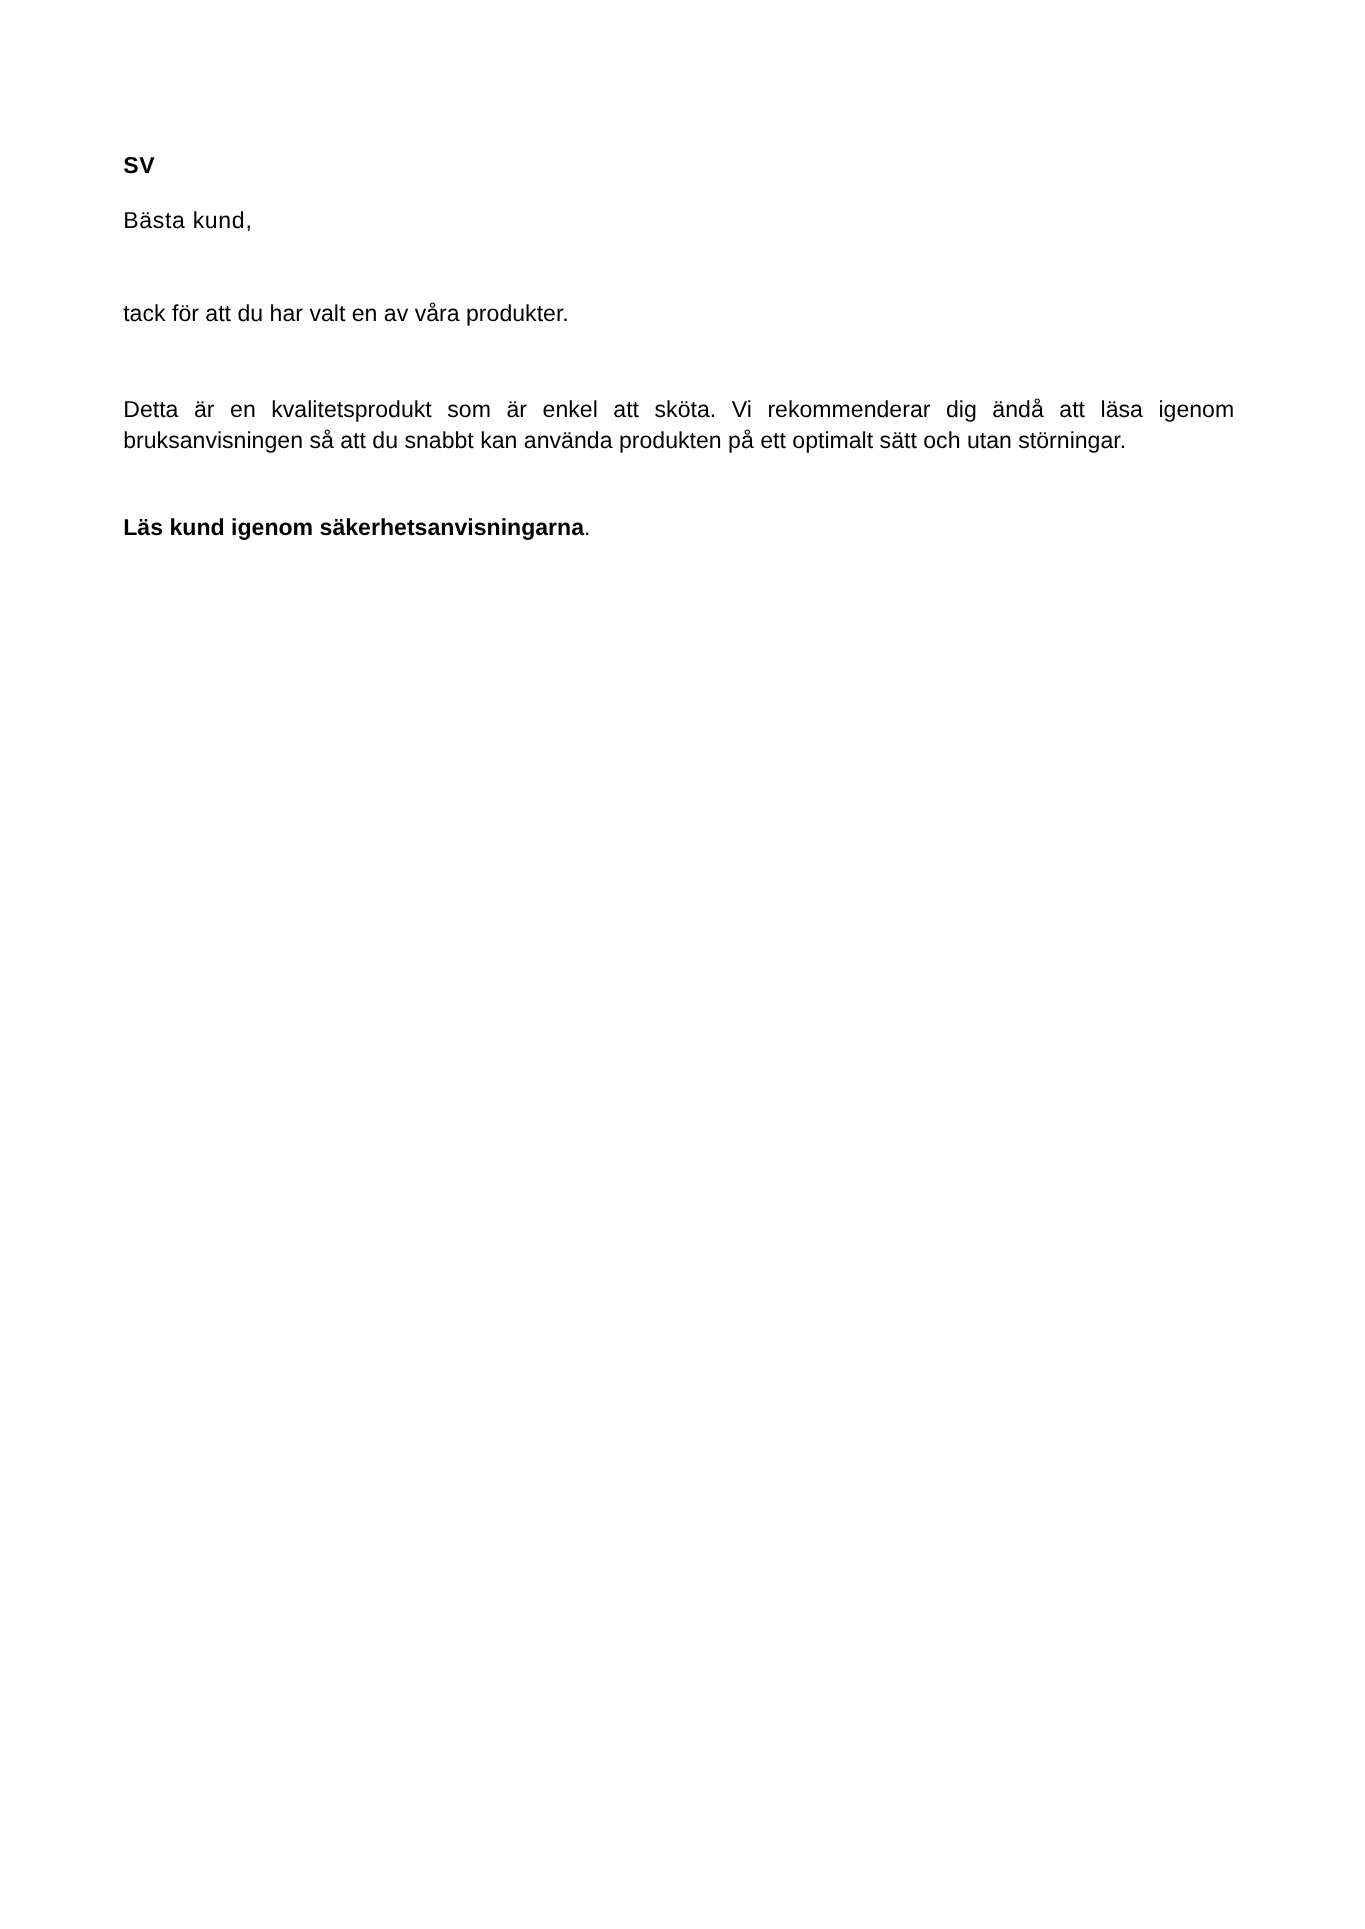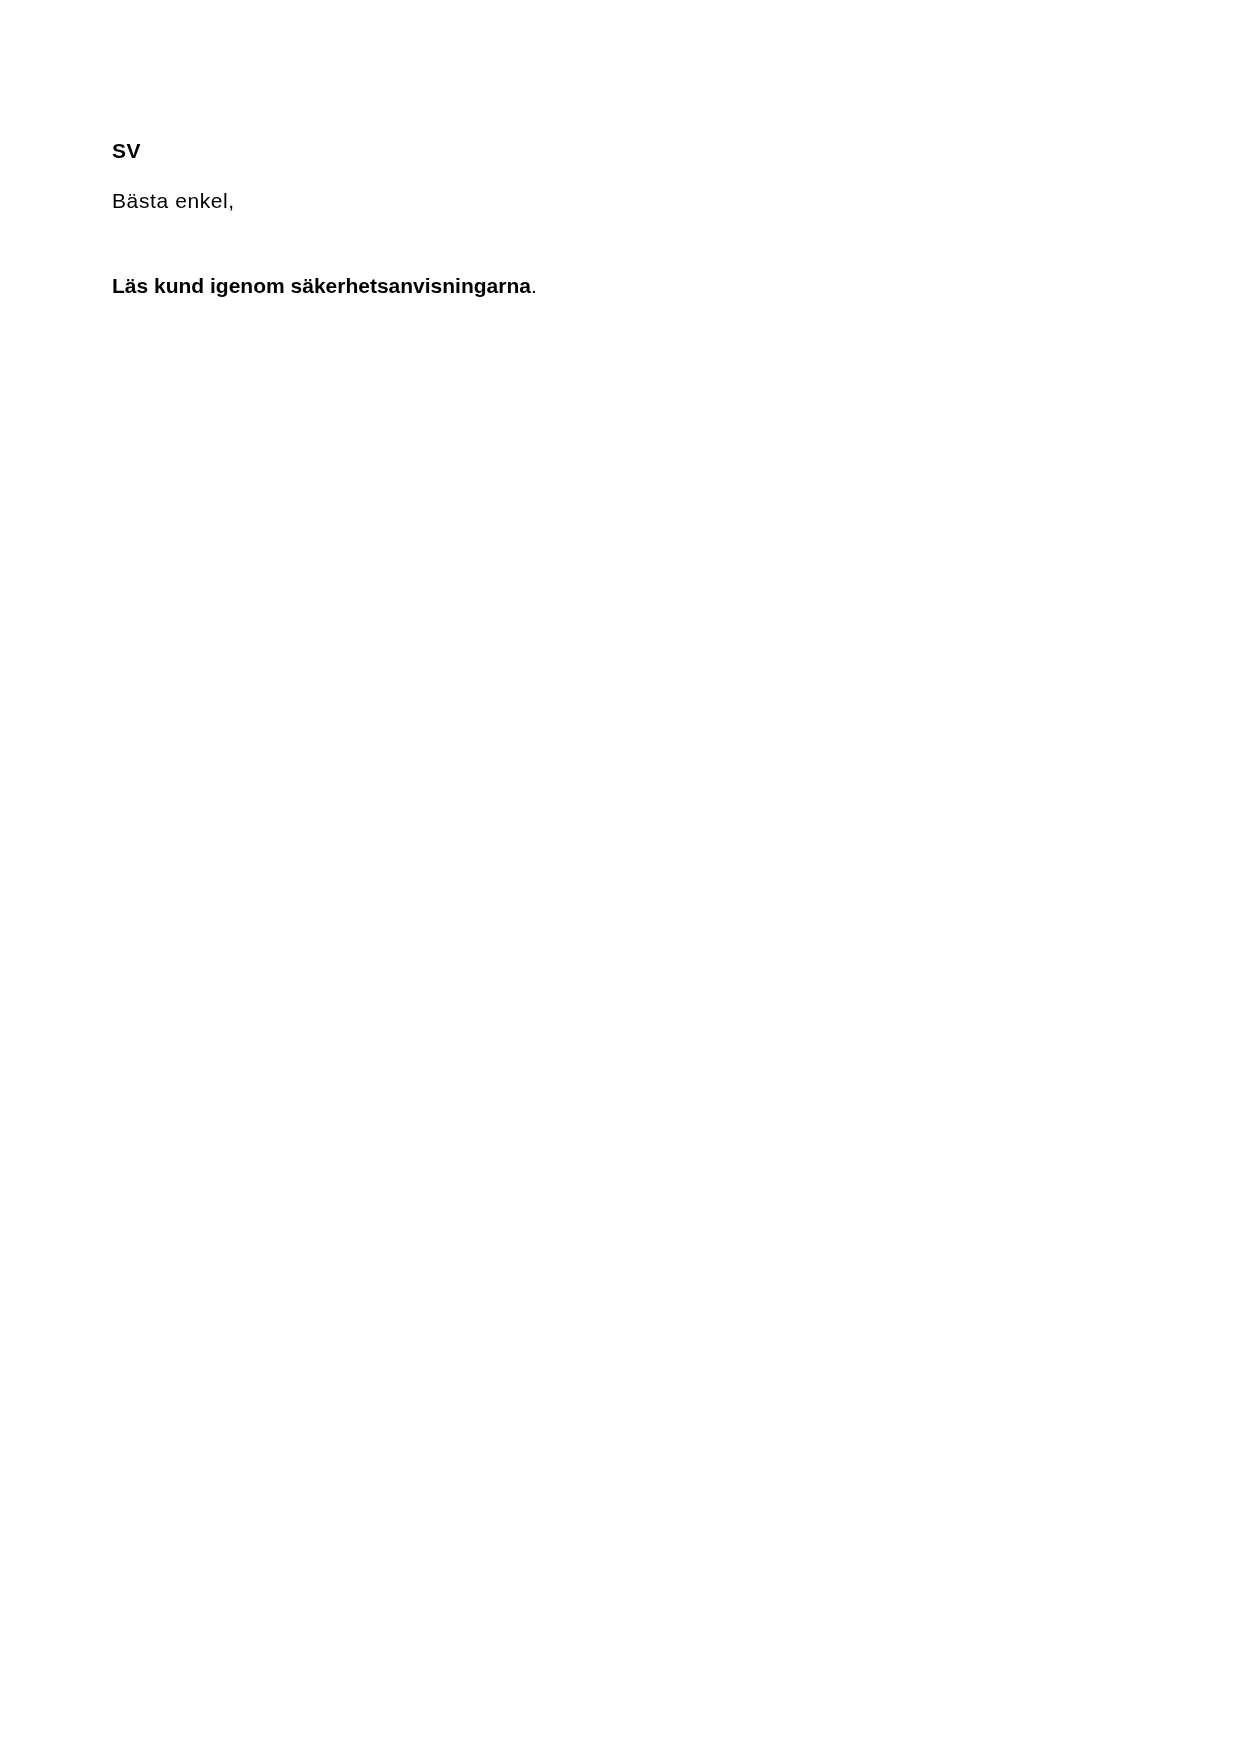--- a/index.html
+++ b/index.html
@@ -63,23 +63,25 @@
   }
 </style>
 </head>
 <body>
 
 <div class="page">
   <div class="content">
 
     <div class="lang-code">SV</div>
 
-    <p class="salutation">Bästa  enkel,</p>
+    <p class="salutation">Bästa  kund,</p>
 
+    <p class="para lead">tack för att du har valt en av våra produkter.</p>
 
+    <p class="para">Detta är en kvalitetsprodukt som är enkel att sköta. Vi rekommenderar dig ändå att läsa igenom bruksanvisningen så att du snabbt kan använda produkten på ett optimalt sätt och utan störningar.</p>
 
 
     <p class="note">
       <span>Läs kund igenom säkerhetsanvisningarna</span><span class="trailing">.</span>
     </p>
 
   </div>
 </div>
 
 </body></html>

